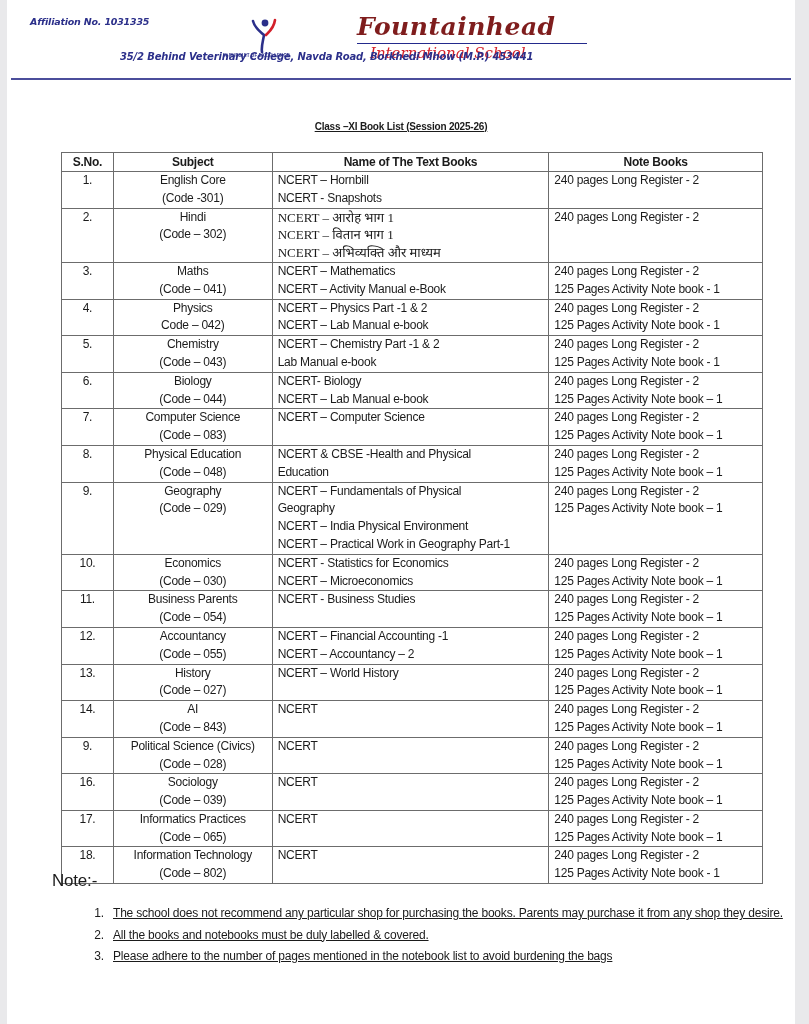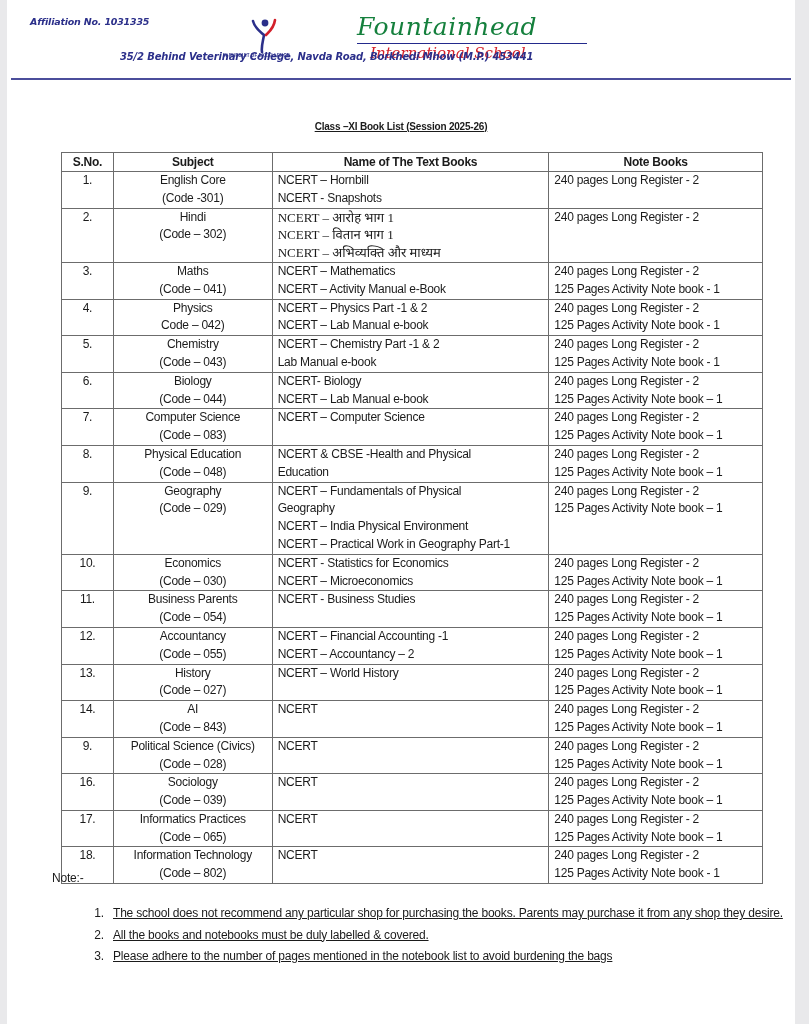--- a/index.html
+++ b/index.html
@@ -23,21 +23,21 @@
   .logo {
     position: absolute; left: 240px; top: 17px; width: 36px; height: 36px;
   }
   .tagline {
     position: absolute; left: 216px; top: 53px;
     font-size: 4.5px; font-weight: bold; color: #2b2f8a; letter-spacing: 0.1px;
   }
   .school-name {
     position: absolute; left: 350px; top: 12px;
     font-family: "DejaVu Serif", serif; font-style: italic;
-    font-size: 25px; color: #15803d; letter-spacing: 0.5px;
+    font-size: 25px; color: #7f1d1d; letter-spacing: 0.5px; font-weight: bold;
   }
   .school-rule {
     position: absolute; left: 350px; top: 43px; width: 230px; height: 1px; background: #232a8c;
   }
   .school-sub {
     position: absolute; left: 363px; top: 44px;
     font-family: "DejaVu Serif", serif; font-style: italic;
     font-size: 15px; color: #d3202a;
   }
   .address {
@@ -60,21 +60,21 @@
   table.books th, table.books td {
     border: 1.3px solid #6c6c6c; vertical-align: top; padding: 0 5px;
     letter-spacing: -0.25px;
   }
   table.books th { font-weight: bold; text-align: center; line-height: 18px; }
   col.c1 { width: 52px; } col.c2 { width: 159px; } col.c3 { width: 277px; } col.c4 { width: 214px; }
   td.sno { text-align: center; }
   td.subject { text-align: center; }
   .line { display: block; white-space: nowrap; }
   .hin { font-family: "Liberation Serif", serif; font-size: 13px; letter-spacing: 0; }
-  .notes-label { position: absolute; left: 45px; top: 871px; font-size: 12px; letter-spacing: -0.2px; }
+  .notes-label { position: absolute; left: 45px; top: 871px; font-size: 17px; letter-spacing: -0.2px; }
   ol.notes {
     position: absolute; left: 58px; top: 897px; width: 700px; margin: 8px; padding: 0 0 0 34px;
     font-size: 12px; line-height: 17.5px; letter-spacing: -0.2px; text-decoration: underline;
   }
   ol.notes li { margin-bottom: 4px; padding-left: 6px; }
 </style>
 </head>
 <body>
 
 <div class="page">

